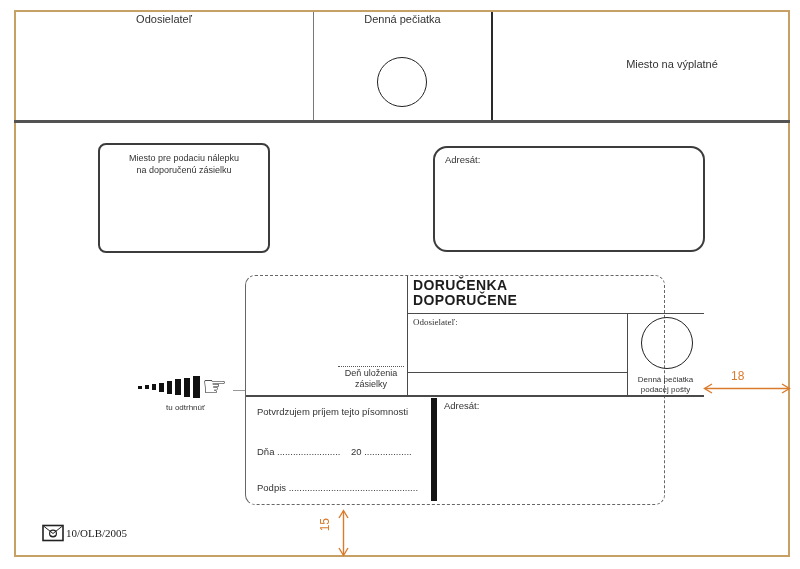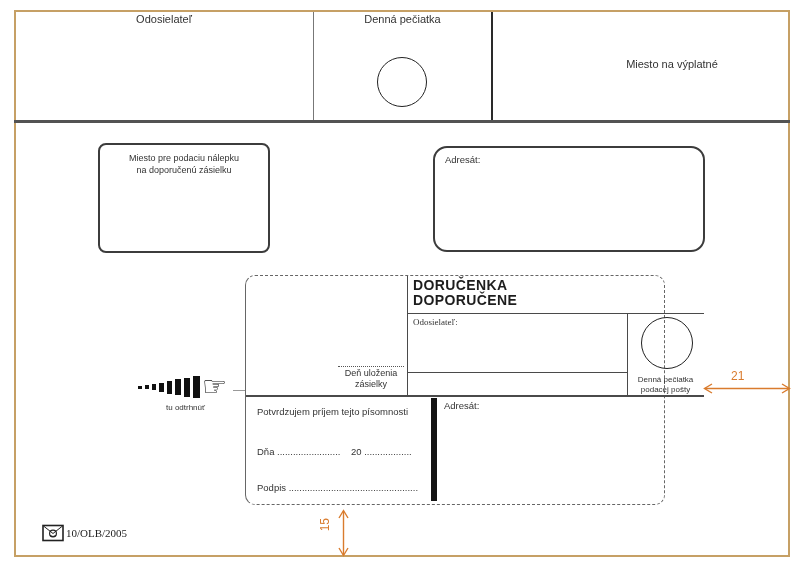--- a/index.html
+++ b/index.html
@@ -129,21 +129,21 @@
     <span class="b" style="width:5px;height:9px"></span>
     <span class="b" style="width:5px;height:13px"></span>
     <span class="b" style="width:6px;height:16px"></span>
     <span class="b" style="width:6px;height:19px"></span>
     <span class="b" style="width:7px;height:22px"></span>
     <span class="hand-glyph">☞</span>
   </div>
   <div class="abs hand-tick"></div>
   <div class="abs tear-label center">tu odtrhnúť</div>
 
-  <div class="abs dim dim-h-label">21</div>
+  <div class="abs dim dim-h-label">18</div>
   <svg class="abs dim-h-arrow" width="88" height="13" viewBox="0 0 88 13">
     <line x1="2" y1="6.5" x2="86" y2="6.5" stroke="#d97b2d" stroke-width="1.4"></line>
     <polyline points="9,2 1.5,6.5 9,11" fill="none" stroke="#d97b2d" stroke-width="1.4"></polyline>
     <polyline points="79,2 86.5,6.5 79,11" fill="none" stroke="#d97b2d" stroke-width="1.4"></polyline>
   </svg>
   <div class="abs dim dim-v-label">15</div>
   <svg class="abs dim-v-arrow" width="13" height="48" viewBox="0 0 13 48">
     <line x1="6.5" y1="2" x2="6.5" y2="46" stroke="#d97b2d" stroke-width="1.4"></line>
     <polyline points="2,9 6.5,1.5 11,9" fill="none" stroke="#d97b2d" stroke-width="1.4"></polyline>
     <polyline points="2,39 6.5,46.5 11,39" fill="none" stroke="#d97b2d" stroke-width="1.4"></polyline>

